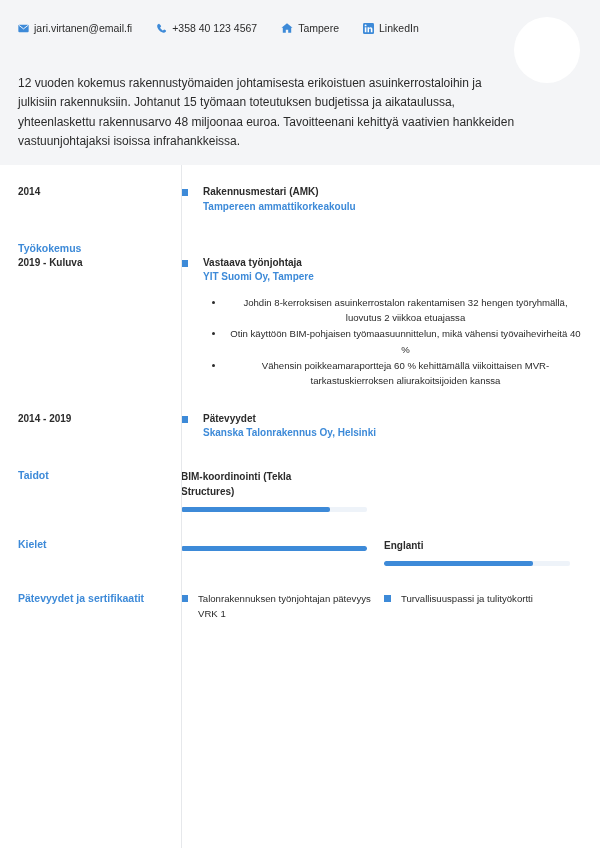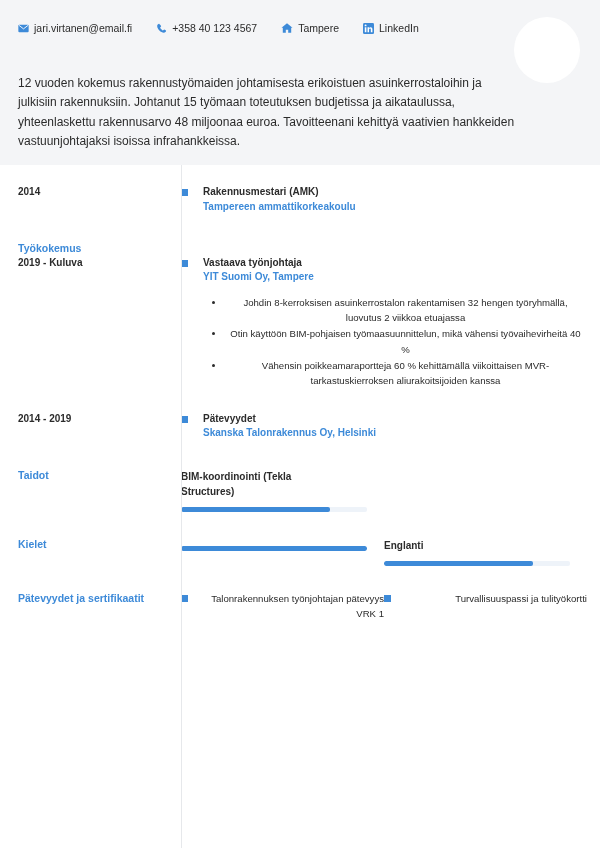--- a/index.html
+++ b/index.html
@@ -178,21 +178,21 @@
     display: flex;
     gap: 0px;
   }
   .lang-col { width: 203px; }
   .lang-col .skill-name { max-width: none; }
 
   
   .cert-cols {
     display: flex;
   }
-  .cert-col { width: 203px; text-align: right; }
+  .cert-col { width: 203px; }
   .cert-item {
     display: flex;
     align-items: flex-start;
     margin-bottom: 11px;
   }
   .cert-item .sq { margin-top: 3px; margin-right: 10px; }
   .cert-text {
     font-size: 9.6px;
     line-height: 1.55;
     color: #2b2b2b;

